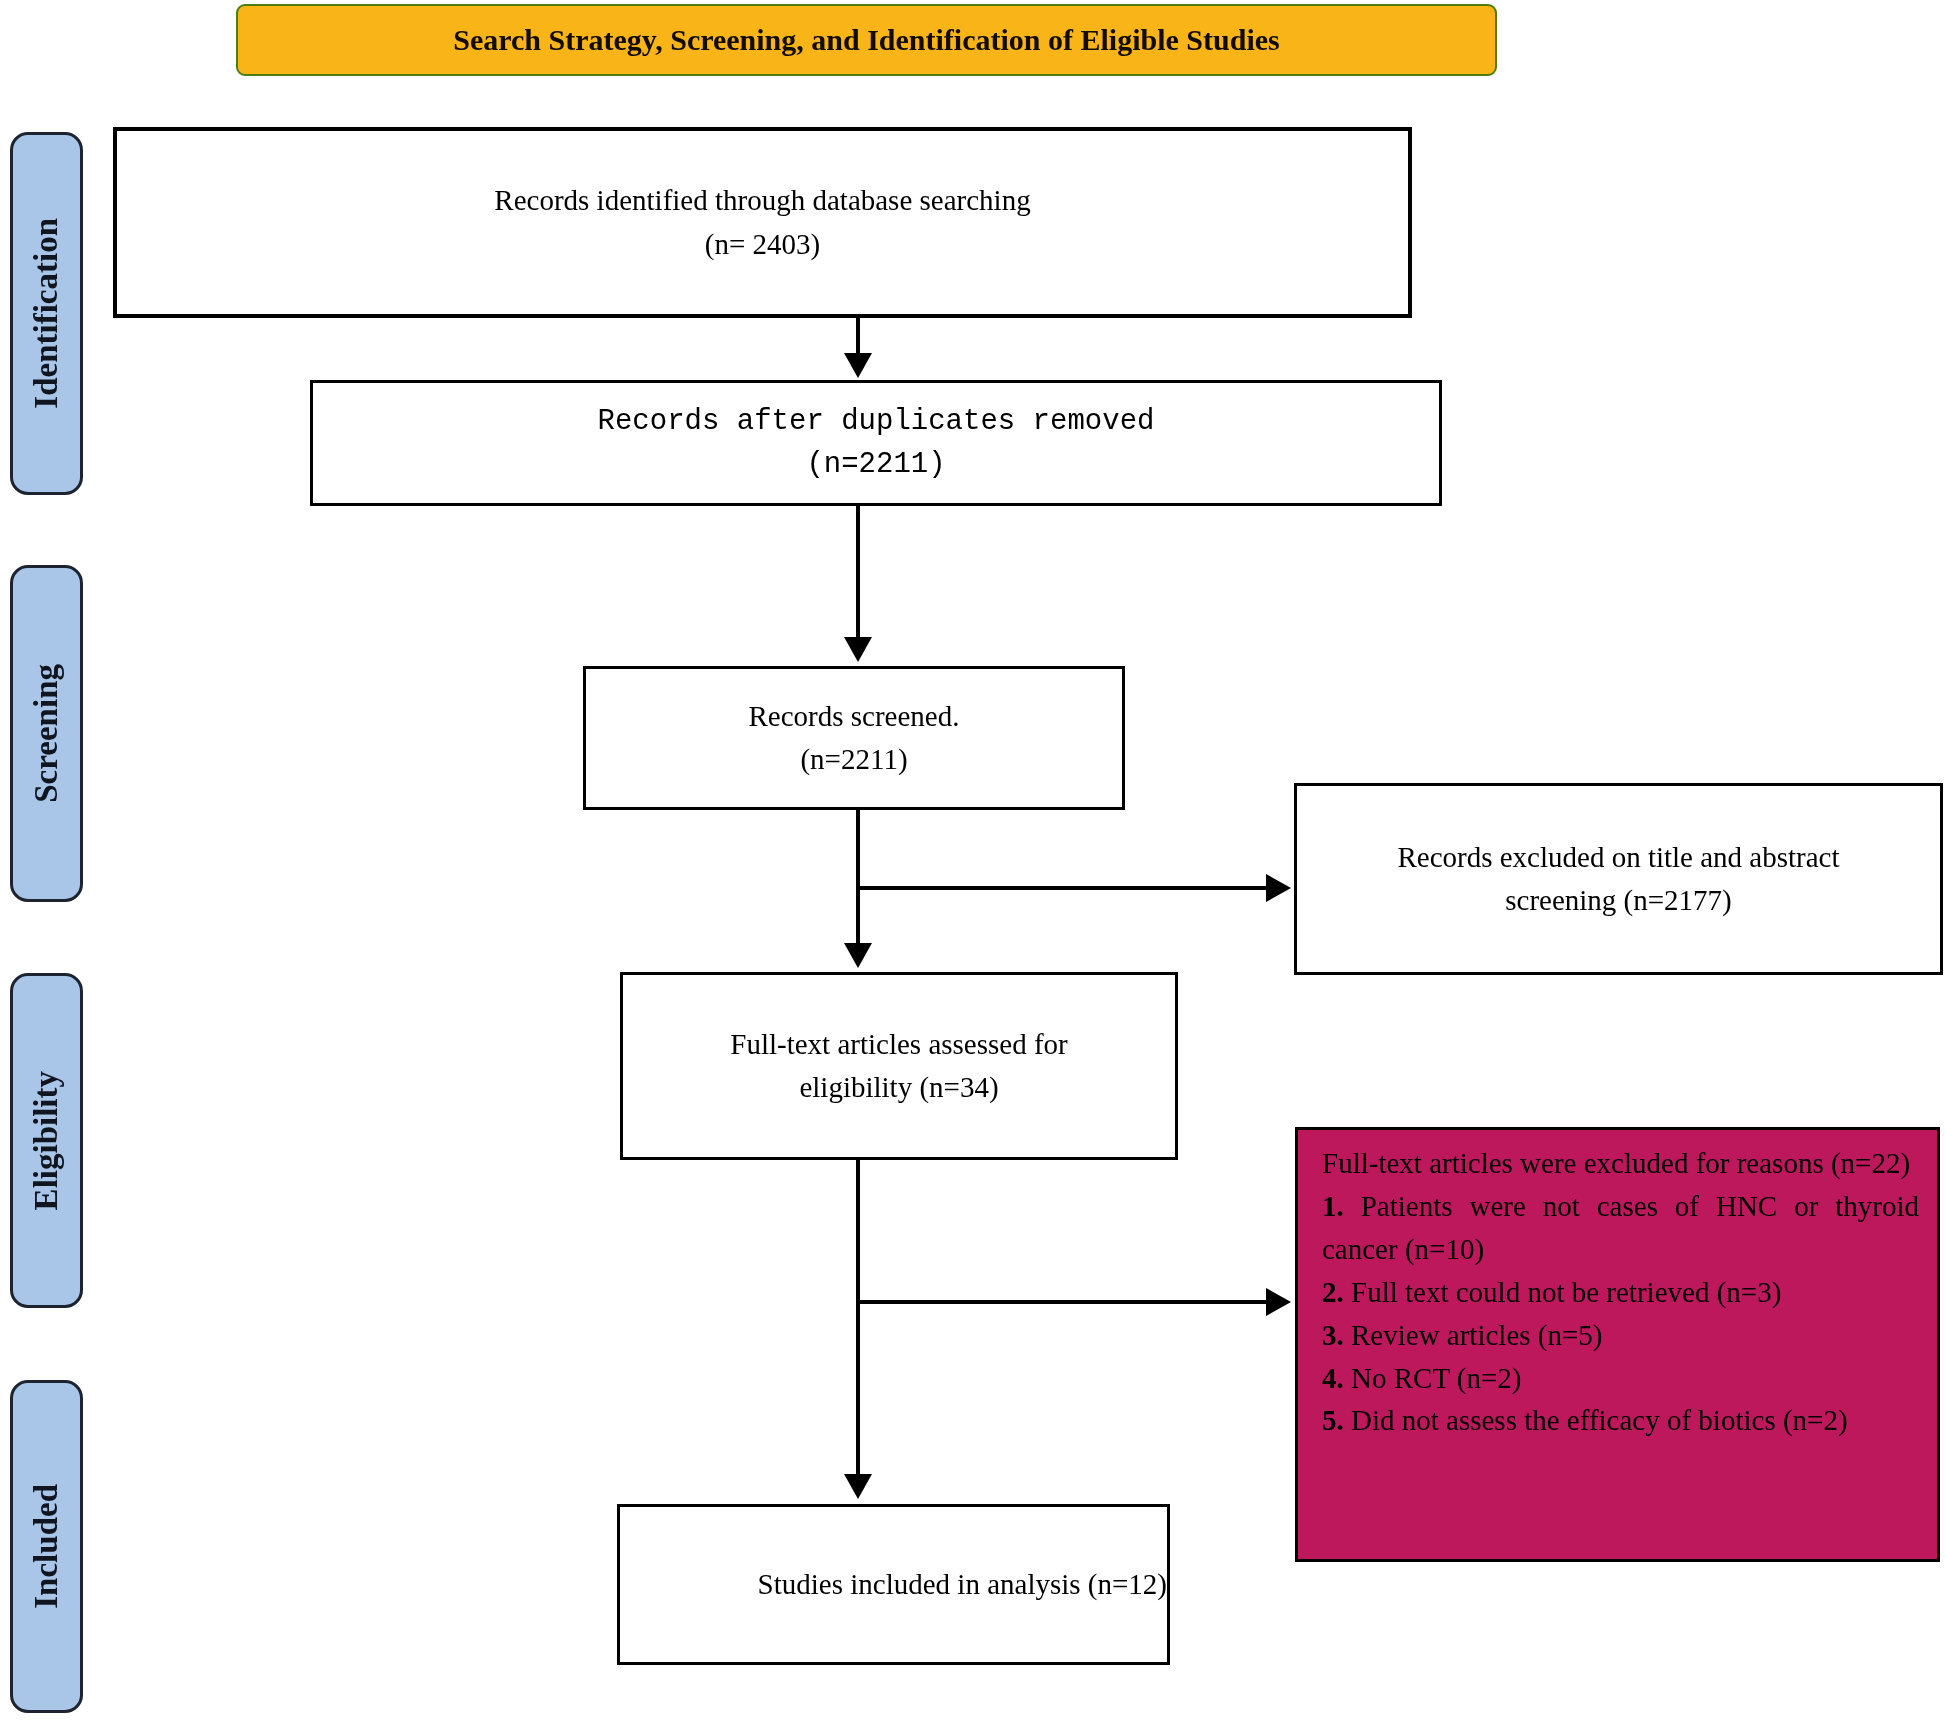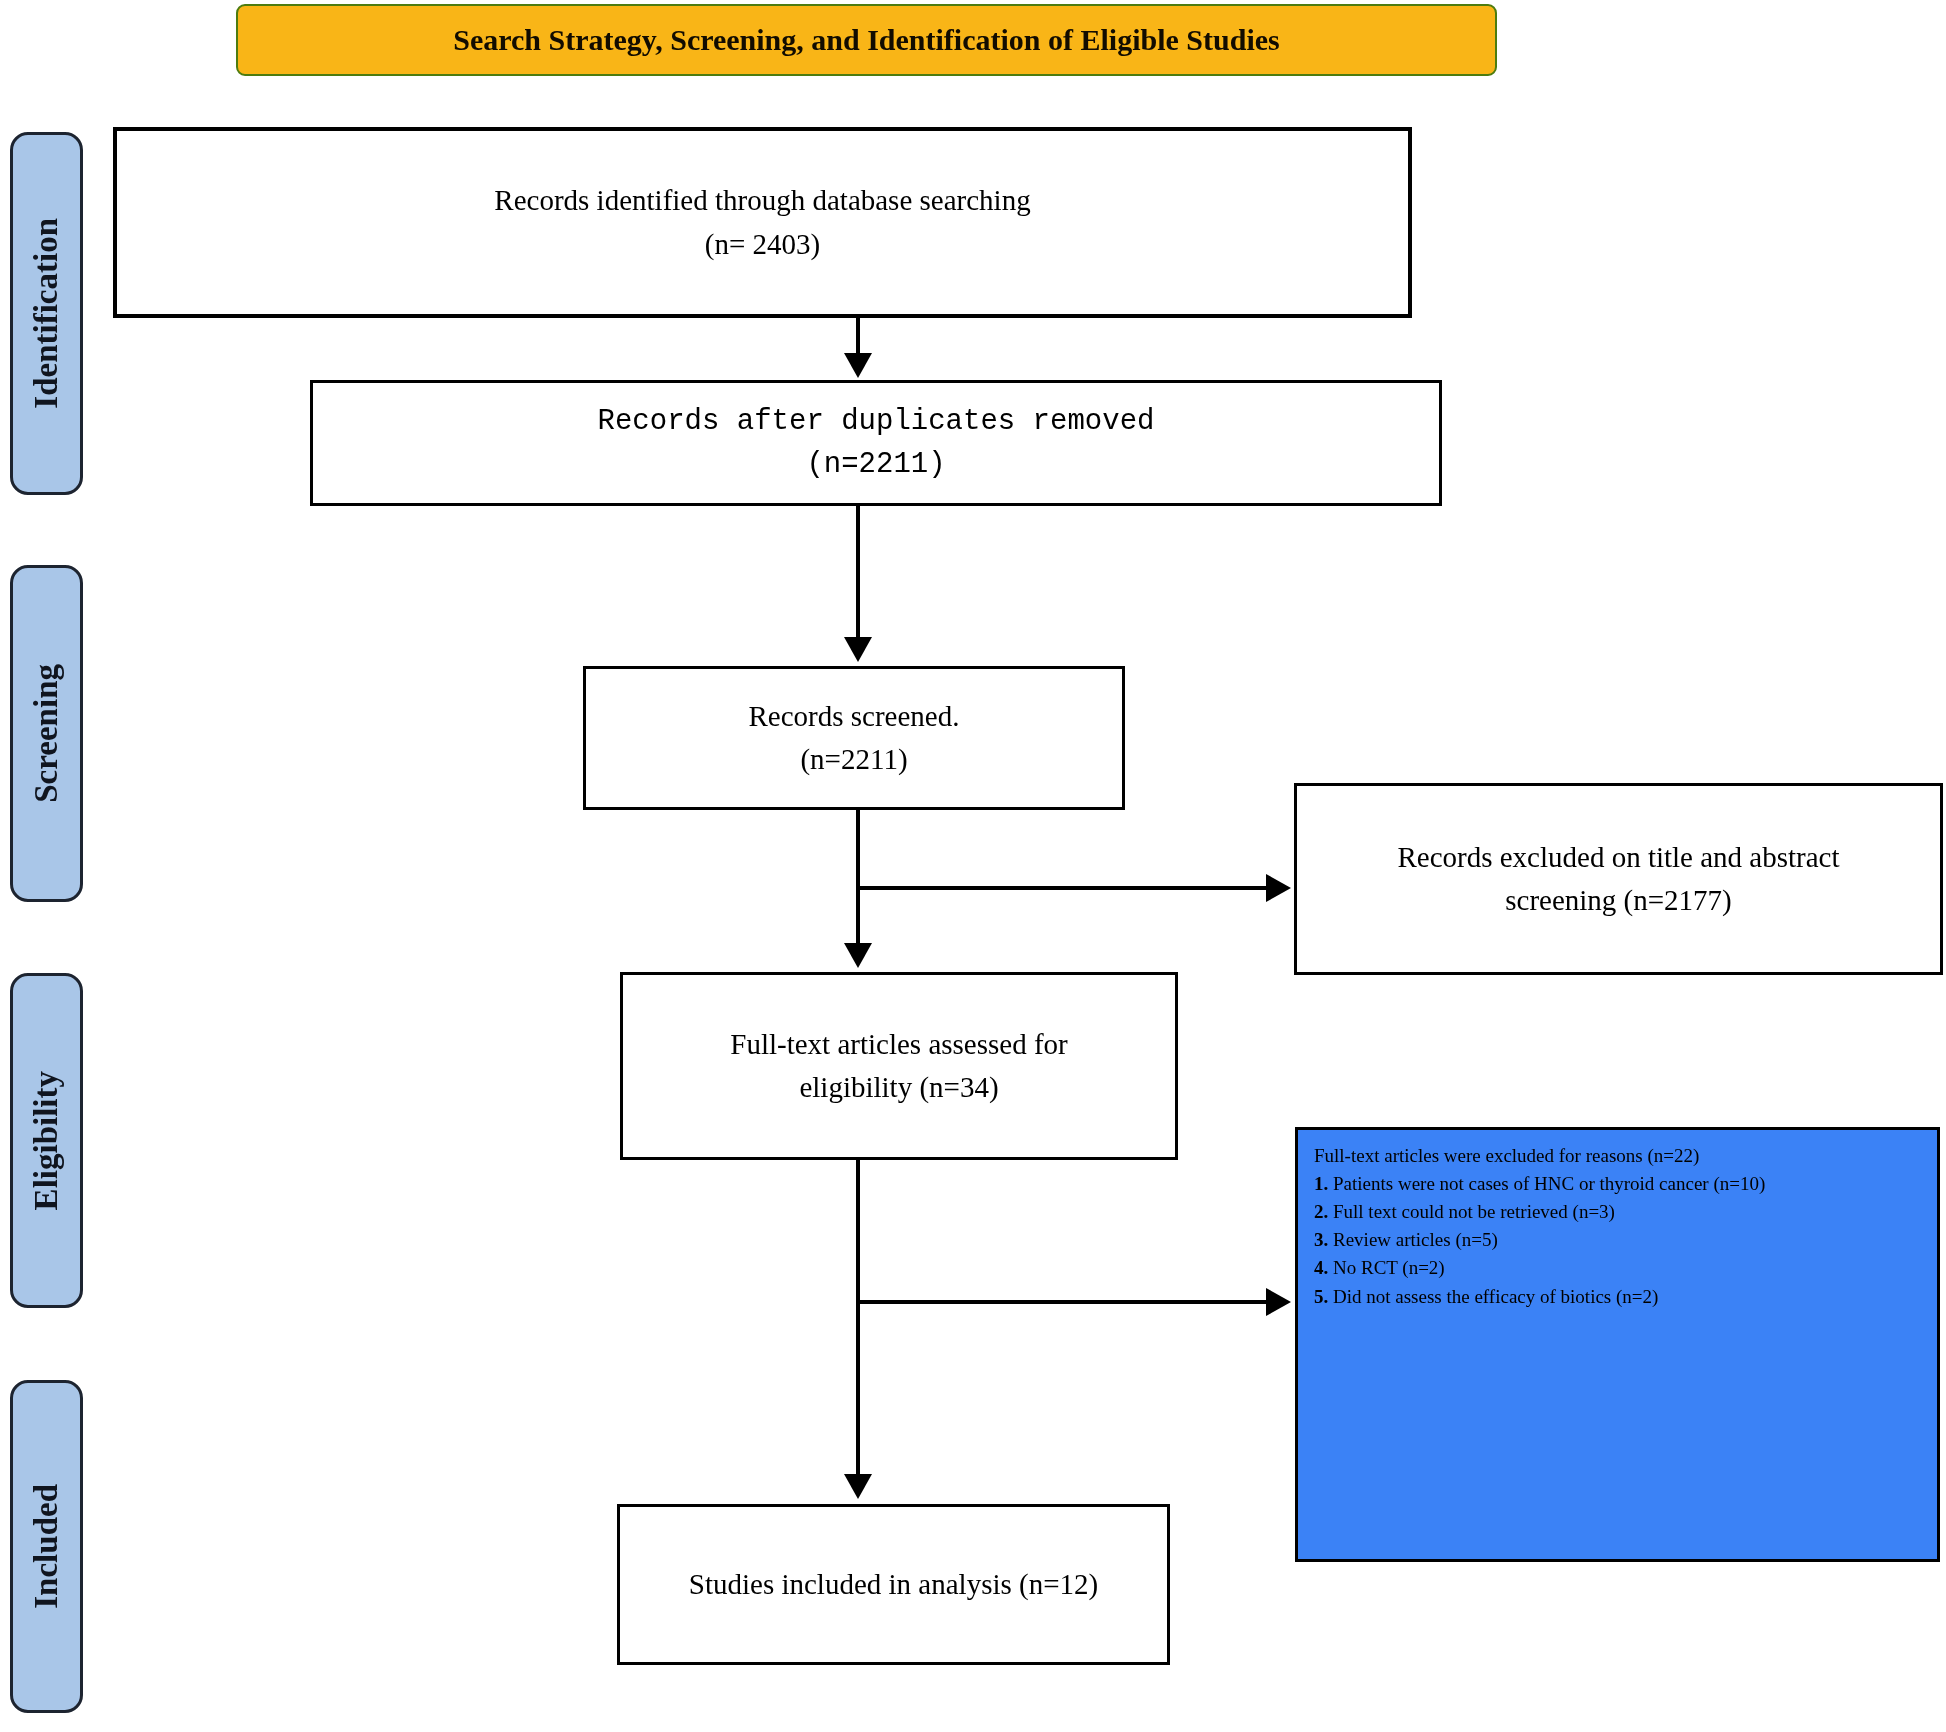--- a/index.html
+++ b/index.html
@@ -48,25 +48,25 @@
     box-sizing: border-box;
     display: flex; flex-direction: column;
     align-items: center; justify-content: center;
     text-align: center;
     font-size: 29px;
     line-height: 1.5;
   }
   .fbox.thick { border-width: 4px; }
   .reasons {
     position: absolute;
-    background: #3b82f6;
+    background: #be185d;
     border: 3px solid #000000;
     box-sizing: border-box;
-    padding: 12px 18px 12px 16px;
-    font-size: 19px;
+    padding: 12px 18px 12px 24px;
+    font-size: 29px;
     line-height: 1.48;
     text-align: justify;
   }
   .reasons p { margin: 0; }
   .vline, .hline { position: absolute; background: #000000; }
   .vline { width: 4px; }
   .hline { height: 4px; }
   .arr-down {
     position: absolute;
     width: 0; height: 0;
@@ -131,21 +131,21 @@
 
   <div class="reasons" style="left:1295px; top:1127px; width:645px; height:435px;">
     <p>Full-text articles were excluded for reasons (n=22)</p>
     <p><b>1.</b><span> Patients were not cases of HNC or thyroid cancer (n=10)</span></p>
     <p><b>2.</b><span> Full text could not be retrieved (n=3)</span></p>
     <p><b>3.</b><span> Review articles (n=5)</span></p>
     <p><b>4.</b><span> No RCT (n=2)</span></p>
     <p><b>5.</b><span> Did not assess the efficacy of biotics (n=2)</span></p>
   </div>
 
-  <div class="fbox" style="left:617px; top:1504px; width:553px; height:161px;">
+  <div class="fbox" style="left:617px; top:1504px; width:553px; height:161px;align-items:flex-end;">
     <div>Studies included in analysis (n=12)</div>
   </div>
 
   <div class="vline" style="left:856px; top:318px; height:37px;"></div>
   <div class="arr-down" style="left:844px; top:353px;"></div>
 
   <div class="vline" style="left:856px; top:506px; height:132px;"></div>
   <div class="arr-down" style="left:844px; top:637px;"></div>
 
   <div class="vline" style="left:856px; top:810px; height:134px;"></div>

